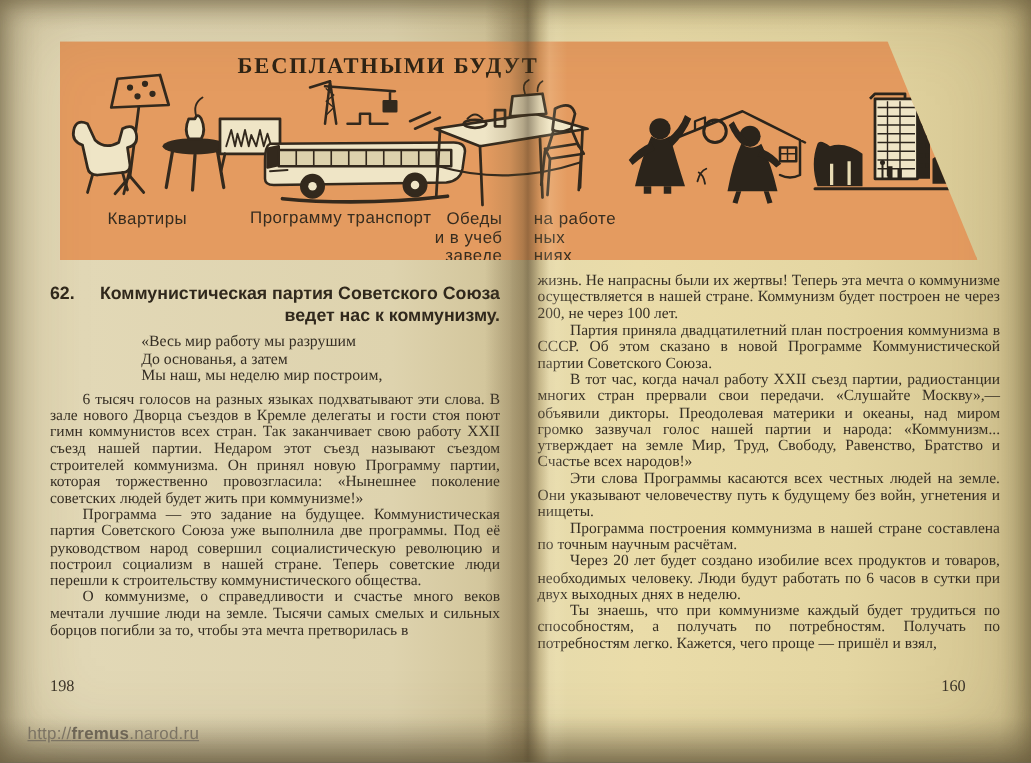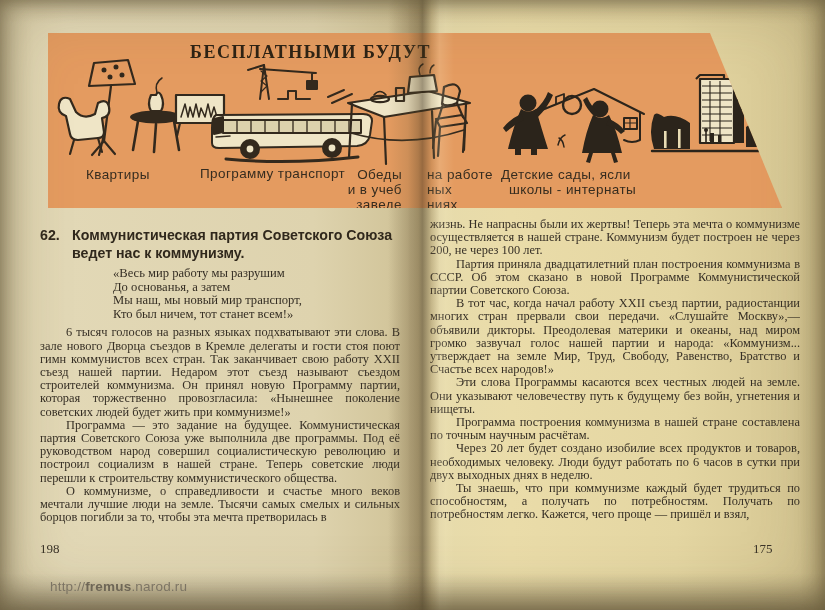--- a/index.html
+++ b/index.html
@@ -23,32 +23,32 @@
     box-shadow: 0 1px 0 rgba(120,80,40,.25); }
   .banner-title { position:absolute; top:9px; font-family:"Liberation Serif", serif; font-weight:bold; font-size:18px; letter-spacing:1.5px; color:#2e2315; white-space:nowrap; }
   .bt-left { left:142px; }
   .bt-right { left:402px; word-spacing:13px; }
   .illu { position:absolute; }
   .cap { position:absolute; font-family:"Liberation Sans", sans-serif; font-size:13.5px; line-height:15px; color:#362c1f; letter-spacing:.4px; white-space:nowrap; }
 
   
   .left-col { position:absolute; left:40px; top:226px; width:360px; z-index:2; }
   .right-col { position:absolute; left:430px; top:218px; width:370px; z-index:2; }
-  .heading { position:relative; padding-left:32px; font-family:"Liberation Sans", sans-serif; font-weight:bold; font-size:14.2px; line-height:18px; color:#30281c; }
+  .heading { position:relative; padding-left:32px; font-family:"Liberation Sans", sans-serif; font-weight:bold; font-size:14.2px; line-height:18px; color:#30281c;text-align:right; }
   .heading-num { position:absolute; left:0; top:0; }
   .poem { margin:5px 0 5px 73px; font-size:12.6px; line-height:13.6px; }
   .poem div { white-space:nowrap; }
   .body-p { font-size:12.4px; line-height:13.2px; text-align:justify; text-indent:26px; color:#362f25; }
   .body-p.noindent { text-indent:0; }
 
   .pagenum { position:absolute; font-size:13px; z-index:2; color:#3a3328; }
   .pn-left { left:40px; top:541px; }
   .pn-right { left:753px; top:541px; }
 
-  .watermark { position:absolute; left:50px; top:579px; z-index:8; font-family:"Liberation Sans", sans-serif; font-size:13.5px; color:#7c7464; letter-spacing:.2px; }
+  .watermark { position:absolute; left:22px; top:579px; z-index:8; font-family:"Liberation Sans", sans-serif; font-size:13.5px; color:#7c7464; letter-spacing:.2px;text-decoration:underline; }
   .watermark b { color:#6e6656; }
 
   svg { display:block; }
 </style>
 </head>
 <body>
 
 <div class="spread">
 
   <div class="banner">
@@ -147,24 +147,20 @@
           <path d="M29,31 Q18,36 11,45 L14,49 Q23,41 32,37 Z"></path>
           <rect x="23" y="66" width="6" height="6"></rect>
             <rect x="39" y="66" width="6" height="6"></rect>
           <circle cx="108" cy="26" r="8.5"></circle>
           <path d="M101,32 Q94,48 90,70 L130,70 Q125,48 117,32 Q109,38 101,32 Z"></path>
           <path d="M103,34 Q95,27 91,17 L95,14 Q100,25 108,31 Z"></path>
           <path d="M117,36 Q127,40 133,48 L129,51 Q122,44 114,42 Z"></path>
           <path d="M97,70 l-3,9 l4,1 l3,-10 Z M123,70 l3,9 l-4,1 l-3,-10 Z"></path>
         </g>
       </svg>
-    </div>
-    <div class="cap" style="left:453px;top:134px">
-      <div>Детские сады, ясли</div>
-      <div style="padding-left:8px">школы - интернаты</div>
     </div>
 
     <div class="illu" style="left:600px;top:40px">
       <svg width="126" height="88" viewBox="0 0 126 88">
         <g stroke="#2b241b" fill="none" stroke-width="2.2" stroke-linejoin="round">
           <rect x="52" y="6" width="34" height="64" fill="#efe5c6"></rect>
           <path d="M48,6 L52,2 L76,2 L76,6"></path>
           <path d="M54,13 h30 M54,20 h30 M54,27 h30 M54,34 h30 M54,41 h30 M54,48 h30 M54,55 h30 M54,62 h30" stroke-width="1.1"></path>
           <path d="M62,8 v60 M72,8 v60" stroke-width="1.1"></path>
         </g>
@@ -199,37 +195,36 @@
   </div>
 
   <div class="left-col">
     <div class="heading">
       <span class="heading-num">62.</span>
       <span>Коммунистическая партия Советского Союза ведет нас к коммунизму.</span>
     </div>
     <div class="poem">
       <div>«Весь мир работу мы разрушим</div>
       <div>До основанья, а затем</div>
-      <div>Мы наш, мы новый мир транспорт,</div>
-      <div>Кто был ничем, тот станет всем!»</div>
+      <div>Мы наш, мы неделю мир построим,</div>
     </div>
     <p class="body-p">6 тысяч голосов на разных языках подхватывают эти слова. В зале нового Дворца съездов в Кремле делегаты и гости стоя поют гимн коммунистов всех стран. Так заканчивает свою работу XXII съезд нашей партии. Недаром этот съезд называют съездом строителей коммунизма. Он принял новую Программу партии, которая торжественно провозгласила: «Нынешнее поколение советских людей будет жить при коммунизме!»</p>
     <p class="body-p">Программа — это задание на будущее. Коммунистическая партия Советского Союза уже выполнила две программы. Под её руководством народ совершил социалистическую революцию и построил социализм в нашей стране. Теперь советские люди перешли к строительству коммунистического общества.</p>
     <p class="body-p">О коммунизме, о справедливости и счастье много веков мечтали лучшие люди на земле. Тысячи самых смелых и сильных борцов погибли за то, чтобы эта мечта претворилась в</p>
   </div>
   <div class="pagenum pn-left">198</div>
 
   <div class="right-col">
     <p class="body-p noindent">жизнь. Не напрасны были их жертвы! Теперь эта мечта о коммунизме осуществляется в нашей стране. Коммунизм будет построен не через 200, не через 100 лет.</p>
     <p class="body-p">Партия приняла двадцатилетний план построения коммунизма в СССР. Об этом сказано в новой Программе Коммунистической партии Советского Союза.</p>
     <p class="body-p">В тот час, когда начал работу XXII съезд партии, радиостанции многих стран прервали свои передачи. «Слушайте Москву»,— объявили дикторы. Преодолевая материки и океаны, над миром громко зазвучал голос нашей партии и народа: «Коммунизм... утверждает на земле Мир, Труд, Свободу, Равенство, Братство и Счастье всех народов!»</p>
     <p class="body-p">Эти слова Программы касаются всех честных людей на земле. Они указывают человечеству путь к будущему без войн, угнетения и нищеты.</p>
     <p class="body-p">Программа построения коммунизма в нашей стране составлена по точным научным расчётам.</p>
     <p class="body-p">Через 20 лет будет создано изобилие всех продуктов и товаров, необходимых человеку. Люди будут работать по 6 часов в сутки при двух выходных днях в неделю.</p>
     <p class="body-p">Ты знаешь, что при коммунизме каждый будет трудиться по способностям, а получать по потребностям. Получать по потребностям легко. Кажется, чего проще — пришёл и взял,</p>
   </div>
-  <div class="pagenum pn-right">175</div>
+  <div class="pagenum pn-right">160</div>
 
   <div class="watermark"><span>http://</span><b>fremus</b><span>.narod.ru</span></div>
 
   <div class="gutter"></div>
   <div class="vignette"></div>
 </div>
 
 </body></html>

